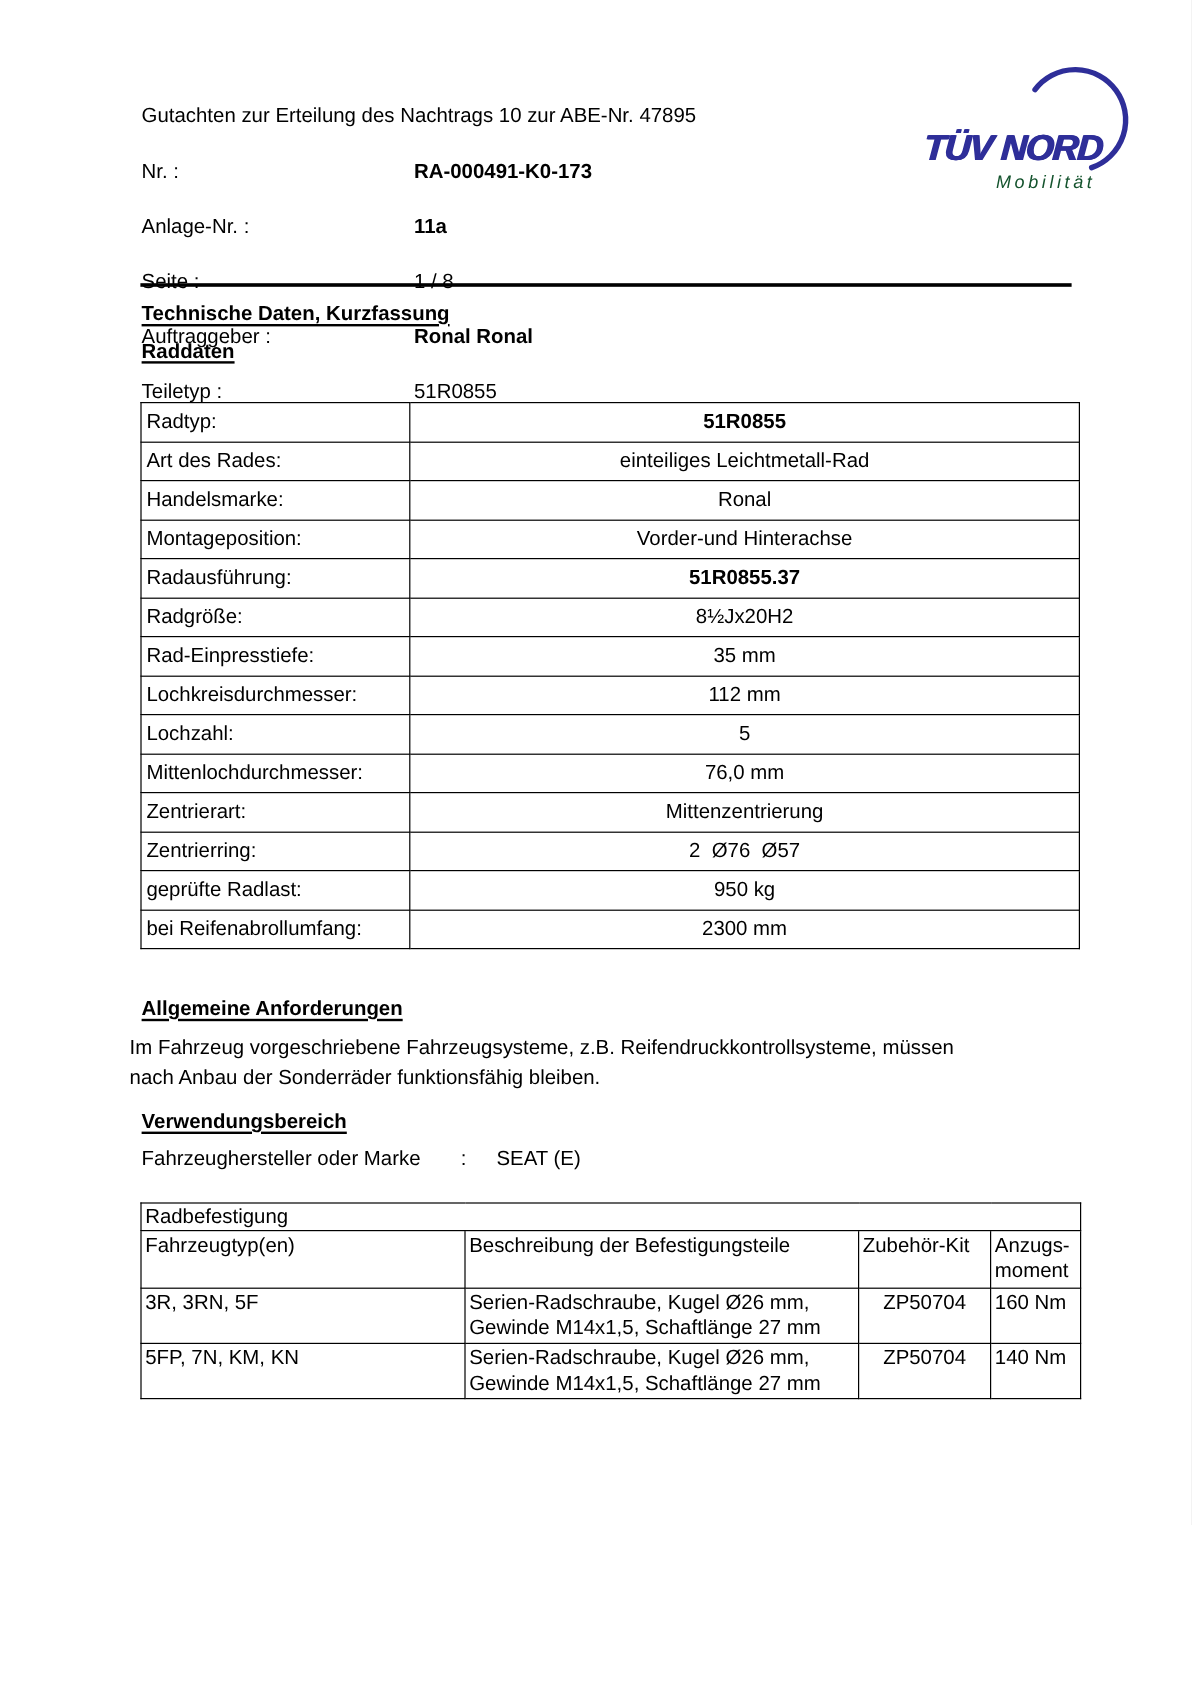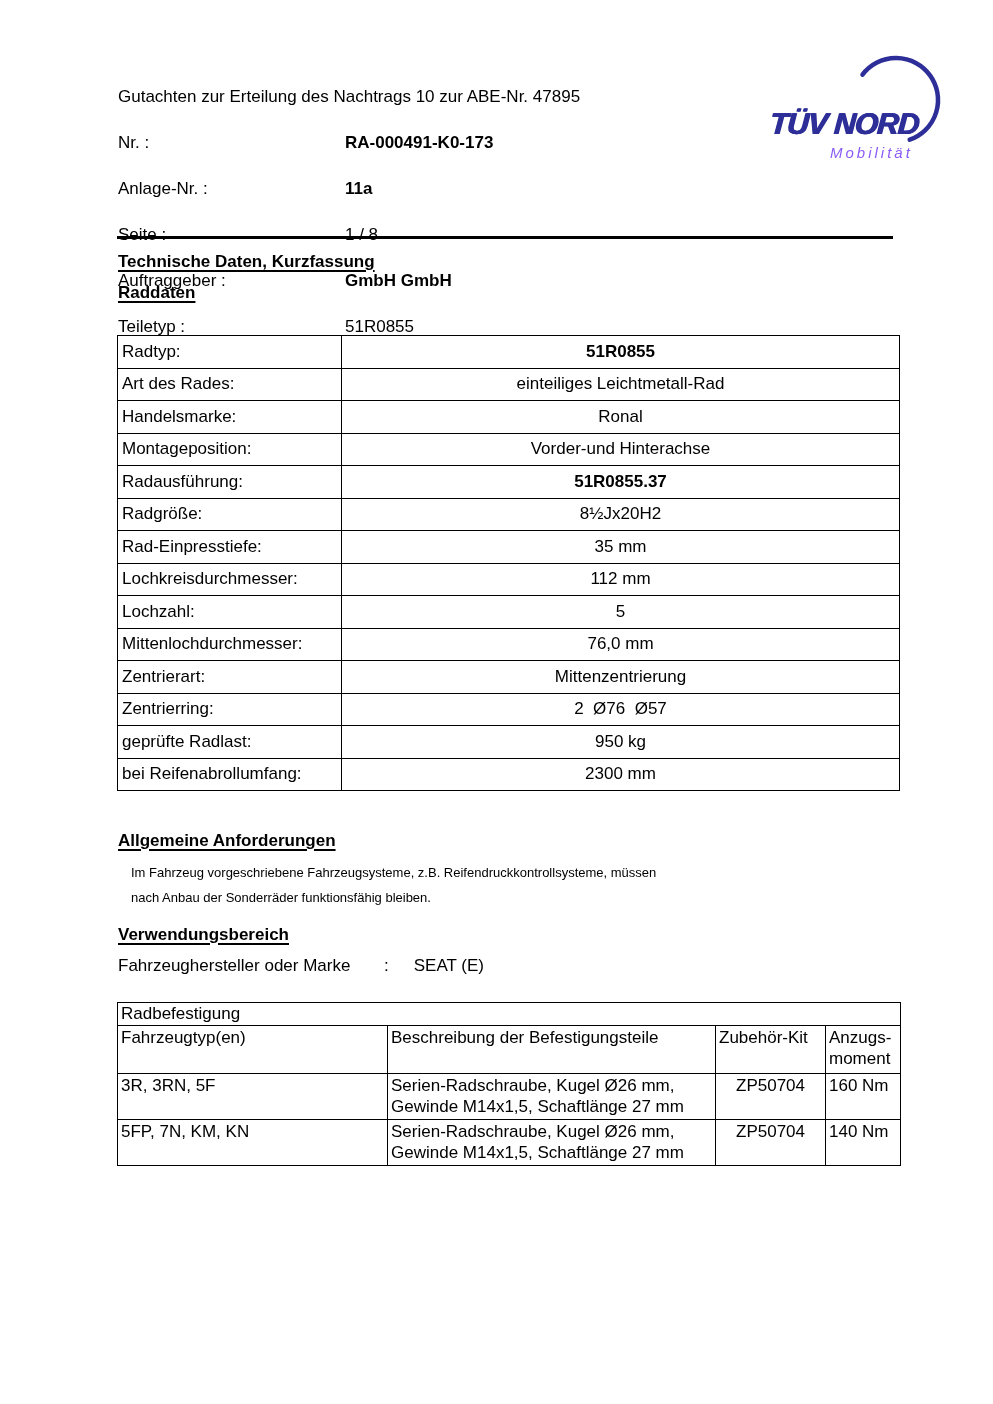--- a/index.html
+++ b/index.html
@@ -22,21 +22,21 @@
   .logo svg { position: absolute; left: 0; top: 0; }
   .brand {
     position: absolute; left: 12px; top: 62px;
     font-size: 30px; font-weight: bold; font-style: italic;
     letter-spacing: -1px; color: #2e2e99; white-space: nowrap;
     transform: skewX(-4deg);
     text-shadow: 0.6px 0 0 #2e2e99, -0.6px 0 0 #2e2e99;
   }
   .mobil {
     position: absolute; left: 72px; top: 99px;
-    font-size: 15px; font-style: italic; letter-spacing: 3px; color: #8b5cf6;
+    font-size: 15px; font-style: italic; letter-spacing: 3px; color: #14532d;
     white-space: nowrap;
   }
 
   .rule { position: absolute; left: 117px; top: 236px; width: 776px; height: 3px; background: #000; }
 
   .sect-h {
     position: absolute; left: 118px;
     font-size: 17px; font-weight: bold;
     text-decoration: underline; text-decoration-thickness: 1.5px; text-underline-offset: 3px;
     white-space: nowrap;
@@ -50,21 +50,21 @@
   .t1 {
     position: absolute; left: 117px; top: 335px; width: 783px;
     border-collapse: collapse; table-layout: fixed; font-size: 17px;
   }
   .t1 td { border: 1.5px solid #000; height: 32.5px; vertical-align: middle; }
   .t1 .rl { width: 224px; padding-left: 4px; text-align: left; margin-left: 12px; }
   .t1 .rv { text-align: center; white-space: pre; }
   .t1 .rv.b { font-weight: bold; }
 
   
-  .para { position: absolute; left: 131px; top: 860px; width: 800px; font-size: 13px; line-height: 25px; }
+  .para { position: absolute; left: 108px; top: 860px; width: 800px; font-size: 17px; line-height: 25px; }
   .usage { position: absolute; left: 118px; top: 956px; font-size: 17px; display: flex; }
   .ulabel { display: inline-block; width: 266px; }
   .uvalue { margin-left: 25px; }
 
   
   .t2 {
     position: absolute; left: 117px; top: 1002px; width: 783px;
     border-collapse: collapse; table-layout: fixed; font-size: 17px;
   }
   .t2 td { border: 1.5px solid #000; vertical-align: top; padding: 1px 3px; line-height: 21px; }
@@ -83,21 +83,21 @@
   <div class="hdr">
     <div class="hdr-title">Gutachten zur Erteilung des Nachtrags 10 zur ABE-Nr. 47895</div>
     <div class="hdr-grid">
       <div>Nr. :</div>
       <div class="hv-bold">RA-000491-K0-173</div>
       <div>Anlage-Nr. :</div>
       <div class="hv-bold">11a</div>
       <div>Seite :</div>
       <div>1 / 8</div>
       <div>Auftraggeber :</div>
-      <div class="hv-bold">GmbH GmbH</div>
+      <div class="hv-bold">Ronal Ronal</div>
       <div>Teiletyp :</div>
       <div>51R0855</div>
     </div>
   </div>
 
   <div class="logo">
     <svg width="200" height="130" viewBox="0 0 200 130">
       <path d="M 104.5 29.7 A 42 42 0 1 1 151.7 94.7" fill="none" stroke="#2e2e99" stroke-width="4.5" stroke-linecap="round"></path>
     </svg>
     <div class="brand">TÜV NORD</div>

